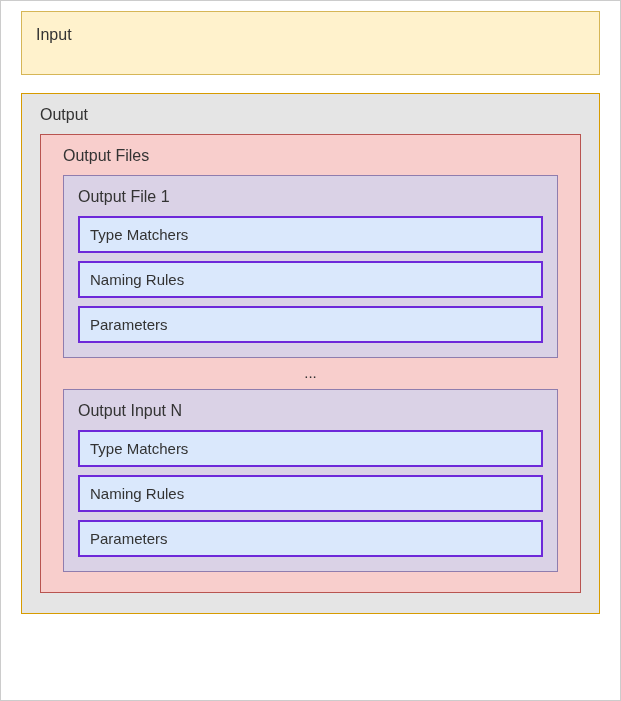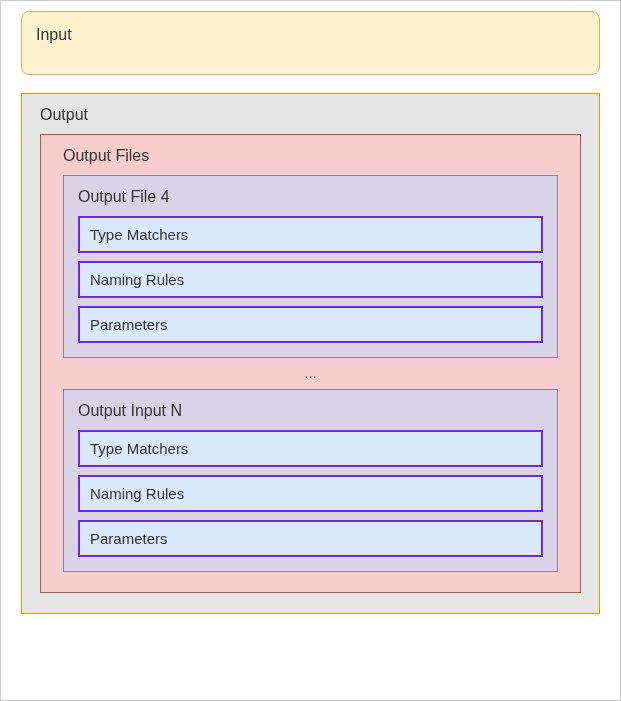--- a/index.html
+++ b/index.html
@@ -29,21 +29,20 @@
     font-size: 16px;
     margin: 2px 0 10px 0;
   }
   
   .input-box {
     background: #FFF2CC;
     border-color: #D6B656;
     height: 64px;
     margin-bottom: 18px;
     padding-top: 12px;
-    border-radius: 8px;
   }
   
   .output-box {
     background: #e5e5e5;
     border-color: #D79B00;
     padding: 10px 18px 20px 18px;
   }
   
   .output-files-box {
     background: #F8CECC;
@@ -81,21 +80,21 @@
     <div class="section-title">Input</div>
   </div>
 
   <div class="box output-box">
     <div class="section-title">Output</div>
 
     <div class="box output-files-box">
       <div class="section-title">Output Files</div>
 
       <div class="box output-file-item">
-        <div class="section-title">Output File 4</div>
+        <div class="section-title">Output File 1</div>
         <div class="inner-row">Type Matchers</div>
         <div class="inner-row">Naming Rules</div>
         <div class="inner-row">Parameters</div>
       </div>
 
       <div class="ellipsis">...</div>
 
       <div class="box output-file-item">
         <div class="section-title">Output Input N</div>
         <div class="inner-row">Type Matchers</div>

